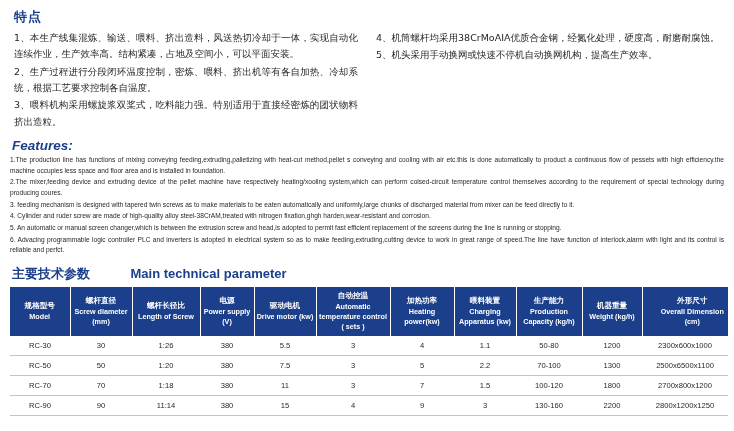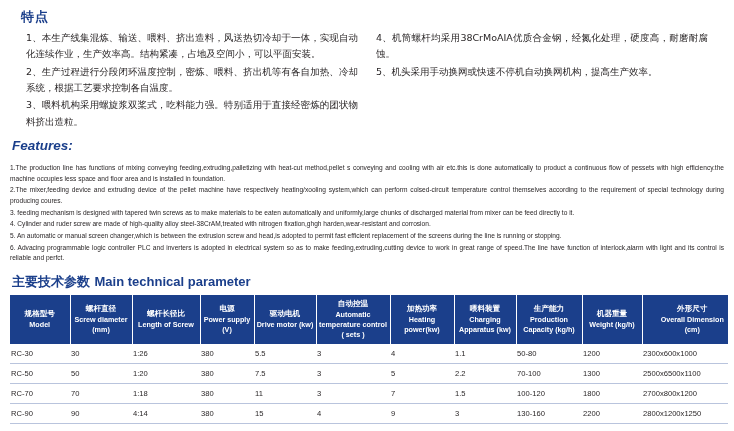--- a/index.html
+++ b/index.html
@@ -21,48 +21,48 @@
     box-sizing: border-box;
     padding: 6px 8px 0 8px;
   }
 
   
   .cn-title {
     font-size: 13px;
     font-weight: bold;
     color: #1b3f8b;
     letter-spacing: 1px;
-    margin: 2px 0 4px 13px;
+    margin: 2px 0 4px 6px;
     font-family: "DejaVu Sans", sans-serif;
   }
   .cn-cols {
     display: flex;
     gap: 18px;
-    margin: 0 18px;
+    margin: 0 6px;
   }
   .cn-col {
     flex: 1 1 50%;
     font-size: 9.5px;
     line-height: 1.72;
     text-align: justify;
     color: #231f20;
     font-family: "DejaVu Sans", sans-serif;
   }
   .cn-p {
     margin: 0 0 1px 0;
     text-indent: 0;
   }
 
   
   .feat-title {
     font-size: 13.5px;
     font-weight: bold;
     color: #1b3f8b;
     font-style: italic;
-    margin: 7px 0 10px 4px;
+    margin: 7px 0 2px 4px;
   }
   .feat-list {
     margin: 0 2px;
     font-size: 6.6px;
     line-height: 1.62;
     color: #231f20;
     text-align: justify;
   }
   .feat-item {
     margin-bottom: 1px;
@@ -71,20 +71,21 @@
   
   .param-head {
     font-size: 13px;
     font-weight: bold;
     color: #1b3f8b;
     margin: 9px 0 4px 4px;
     font-family: "DejaVu Sans", sans-serif;
   }
   .param-head .en {
     font-family: "Liberation Sans", sans-serif;
+    margin-left: 36px;
   }
 
   
   table.params {
     width: 718px;
     margin: 0 2px;
     border-collapse: collapse;
     table-layout: fixed;
   }
   table.params thead th {
@@ -108,21 +109,21 @@
     font-size: 7.6px;
     margin-bottom: 1px;
   }
   table.params thead th .en {
     display: block;
     font-size: 7.2px;
     font-weight: bold;
   }
   table.params tbody td {
     font-size: 7.6px;
-    text-align: left;
+    text-align: center;
     padding: 5px 1px;
     color: #231f20;
     border-bottom: 1px solid #b9c4dd;
   }
   table.params tbody tr:first-child td {
     border-top: none;
   }
 </style>
 </head>
 <body>
@@ -256,21 +257,21 @@
         <td>3</td>
         <td>7</td>
         <td>1.5</td>
         <td>100-120</td>
         <td>1800</td>
         <td>2700x800x1200</td>
       </tr>
       <tr>
         <td>RC-90</td>
         <td>90</td>
-        <td>4:14</td>
+        <td>11:14</td>
         <td>380</td>
         <td>15</td>
         <td>4</td>
         <td>9</td>
         <td>3</td>
         <td>130-160</td>
         <td>2200</td>
         <td>2800x1200x1250</td>
       </tr>
     </tbody>

